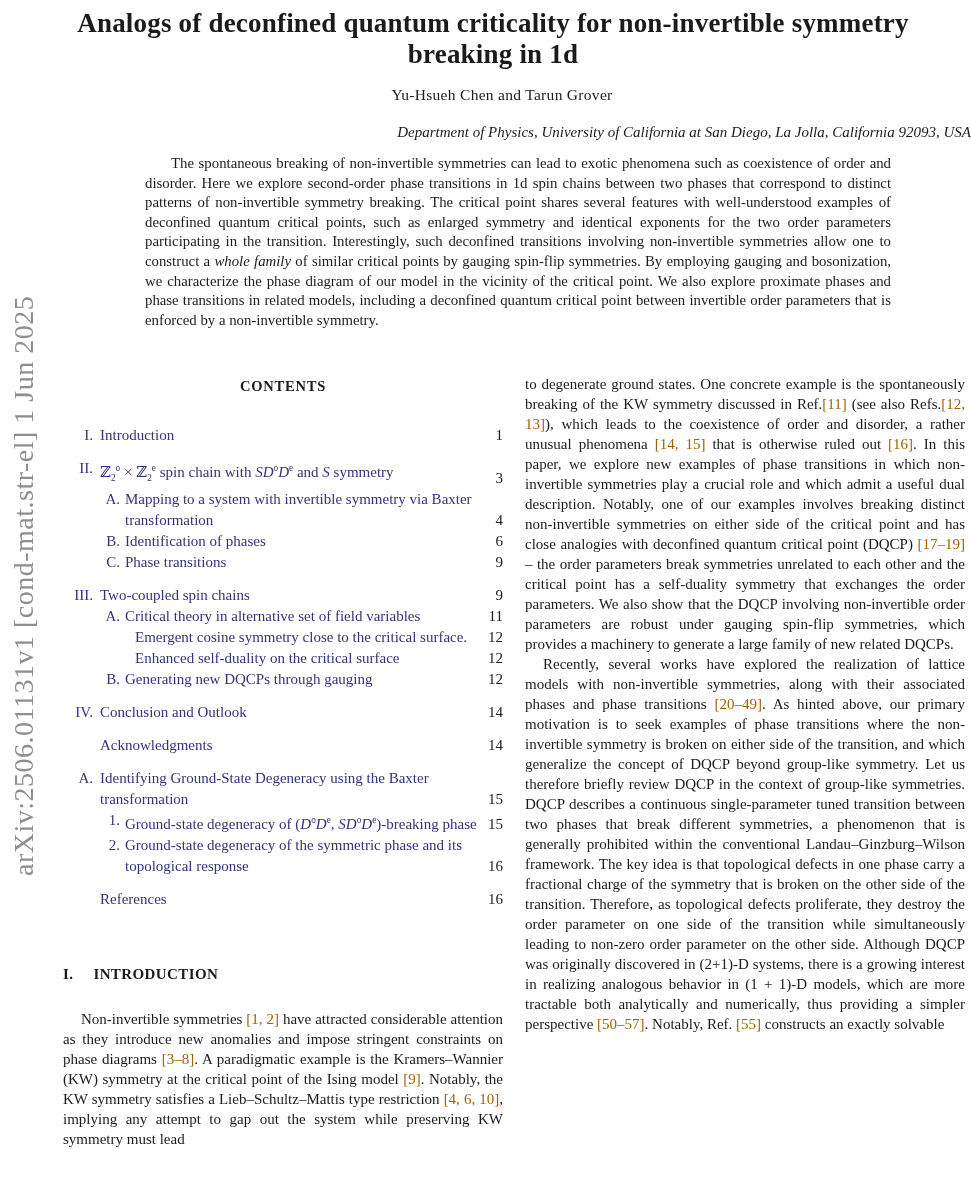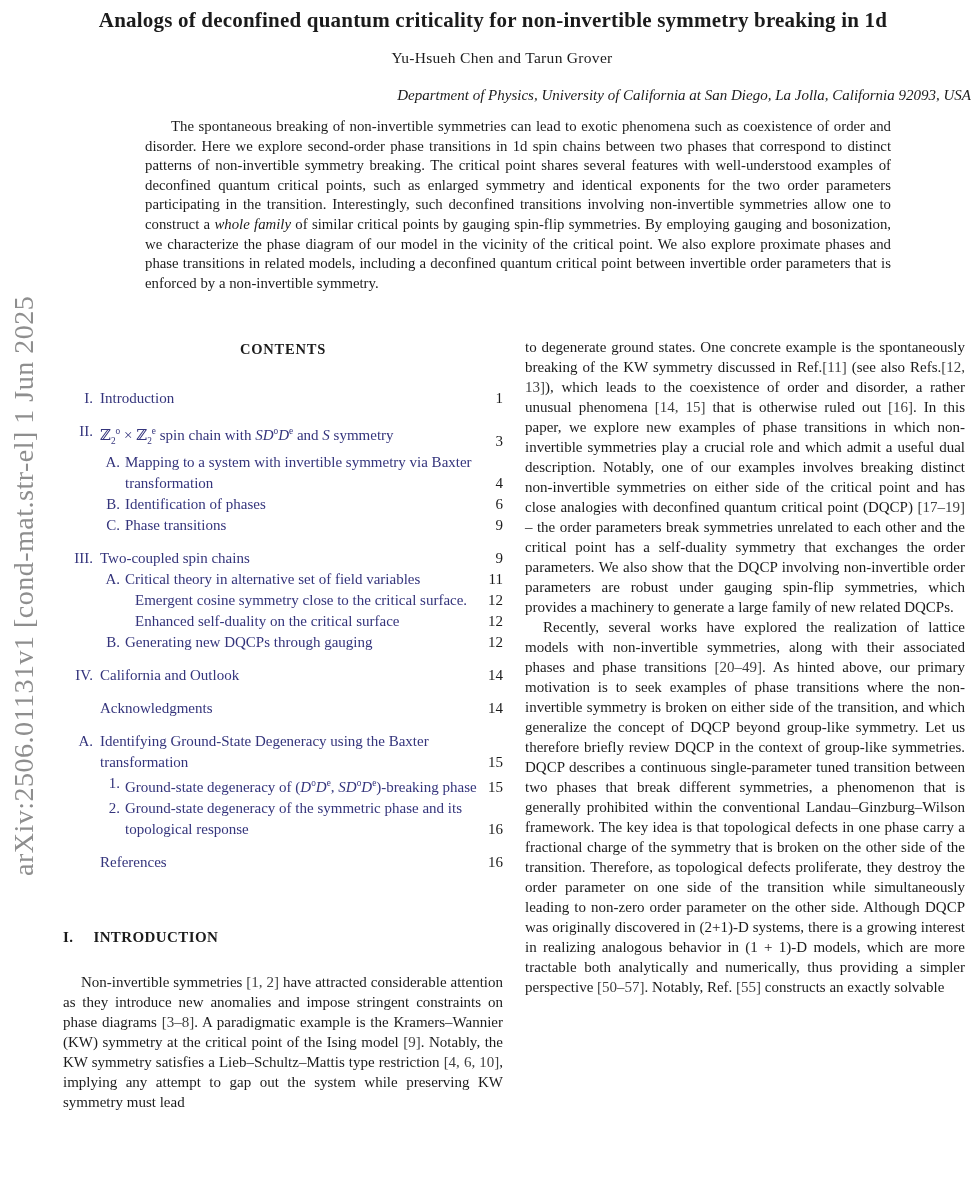--- a/index.html
+++ b/index.html
@@ -14,21 +14,21 @@
   .watermark{
     position:absolute;left:8px;top:178px;height:800px;
     writing-mode:vertical-rl;transform:rotate(180deg);
     font-size:28px;color:#8e8e8e;white-space:nowrap;
     text-align:center;letter-spacing:0.5px;
   }
 
   
   .title{
     margin:8px 30px 0 45px;text-align:center;
-    font-size:21px;font-weight:bold;letter-spacing:0.2px;
+    font-size:27px;font-weight:bold;letter-spacing:0.2px;
   }
   .authors{margin-top:16px;text-align:center;font-size:15.5px;letter-spacing:0.3px;padding-left:33px;}
   .affiliation{margin-top:20px;text-align:right;font-style:italic;font-size:15px;}
   .abstract{
     margin:13px 80px 0 145px;font-size:14.8px;line-height:19.6px;
     text-align:justify;text-indent:26px;
   }
 
   
   .columns{display:flex;gap:22px;padding:0 10px 0 63px;margin-top:44px;}
@@ -53,21 +53,21 @@
   .section-heading{
     margin:56px 0 26px;font-size:15px;font-weight:bold;
     letter-spacing:0.4px;
   }
   .section-heading .sec-num{margin-right:20px;}
 
   .body-par{
     margin:0;font-size:15px;line-height:20px;text-align:justify;
   }
   .body-par.indent{text-indent:18px;}
-  .cite{color:#404040;}
+  .cite{color:#a16207;}
   i{font-style:italic;}
   .mathbb{font-family:"Liberation Serif","DejaVu Serif","DejaVu Sans",serif;}
 </style>
 </head>
 <body>
 
 <div class="page">
 
   <div class="watermark">arXiv:2506.01131v1  [cond-mat.str-el]  1 Jun 2025</div>
 
@@ -124,21 +124,21 @@
             <span class="toc-text">Enhanced self-duality on the critical surface</span>
             <span class="toc-page">12</span>
           </div>
           <div class="toc-row lvl1">
             <span class="toc-label">B.</span>
             <span class="toc-text">Generating new DQCPs through gauging</span>
             <span class="toc-page">12</span>
           </div>
           <div class="toc-row lvl0 gap">
             <span class="toc-label">IV.</span>
-            <span class="toc-text">California and Outlook</span>
+            <span class="toc-text">Conclusion and Outlook</span>
             <span class="toc-page">14</span>
           </div>
           <div class="toc-row lvl0 gap">
             <span class="toc-label"></span>
             <span class="toc-text">Acknowledgments</span>
             <span class="toc-page">14</span>
           </div>
           <div class="toc-row lvl0 gap">
             <span class="toc-label">A.</span>
             <span class="toc-text">Identifying Ground-State Degeneracy using the Baxter transformation</span>

